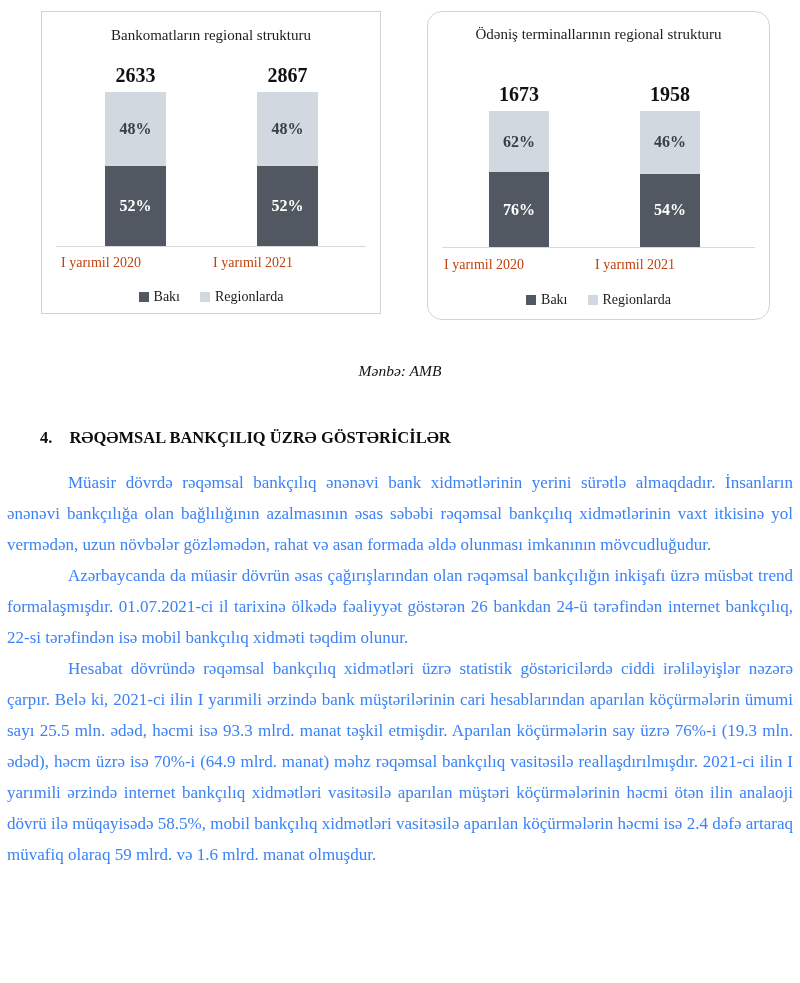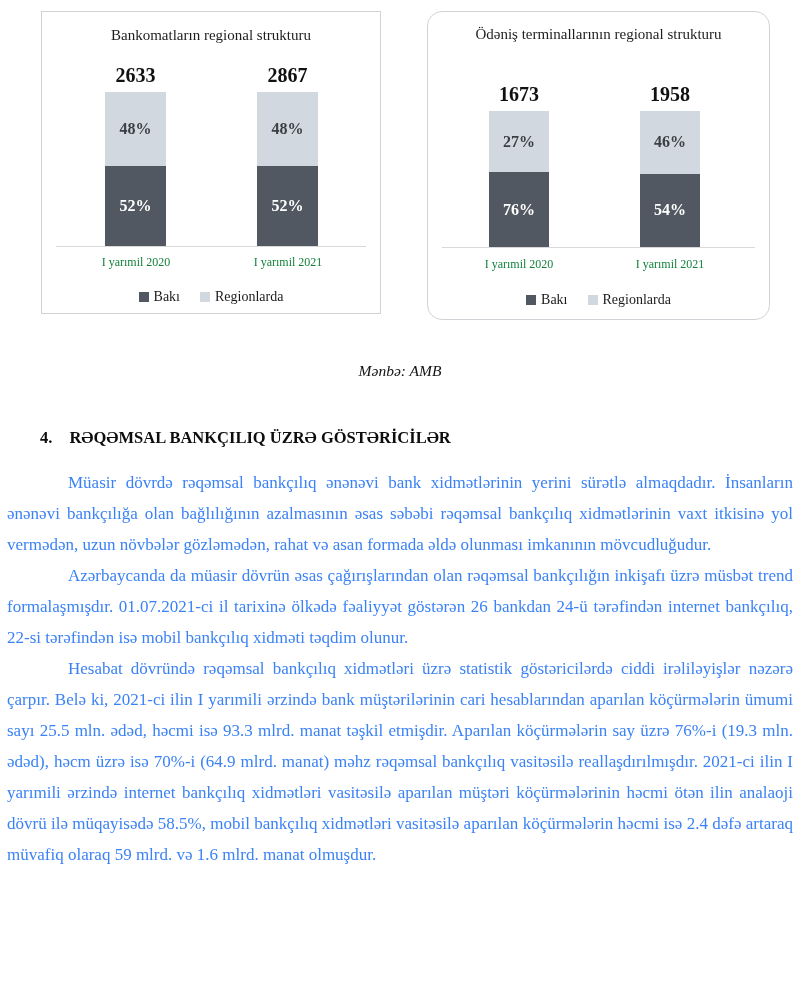--- a/index.html
+++ b/index.html
@@ -33,21 +33,21 @@
   }
   .bar { width:100%; height:100%; display:flex; flex-direction:column; }
   .seg { display:flex; align-items:center; justify-content:center; }
   .pct { font-size:16px; font-weight:700; }
   .pct-on-light { color:#3a3f45; }
   .pct-on-dark  { color:#ffffff; }
 
   .axis { position:absolute; left:14px; right:14px; border-top:1px solid #d9d9d9; }
   #c0 .axis { top:234px; } #c1 .axis { top:235px; }
 
-  .xlab { position:absolute; width:150px; text-align:center; font-size:12px; color:#15803d; }
+  .xlab { position:absolute; width:150px; font-size:14px; color:#c2410c; }
   #c0 .xlab { top:243px; } #c1 .xlab { top:245px; }
   #c0 .x0 { left:19px; }  #c0 .x1 { left:171px; }
   #c1 .x0 { left:16px; }  #c1 .x1 { left:167px; }
 
   .legend {
     position:absolute; left:0; right:0; display:flex; justify-content:center;
     align-items:center; gap:20px; font-size:14px; color:#1a1a1a;
   }
   #c0 .legend { top:277px; } #c1 .legend { top:280px; }
   .legend-item { display:flex; align-items:center; gap:5px; }
@@ -117,21 +117,21 @@
     </div>
   </section>
 
   <section class="chart-box" id="c1">
     <div class="chart-title">Ödəniş terminallarının regional strukturu</div>
 
     <div class="bar-col b0">
       <div class="total">1673</div>
       <div class="bar">
         <div class="seg" style="height: 45%; background: rgb(210, 216, 224);">
-          <span class="pct pct-on-light">27%</span>
+          <span class="pct pct-on-light">62%</span>
         </div>
         <div class="seg" style="height: 55%; background: rgb(81, 88, 97);">
           <span class="pct pct-on-dark">76%</span>
         </div>
       </div>
     </div>
 
     <div class="bar-col b1">
       <div class="total">1958</div>
       <div class="bar">

